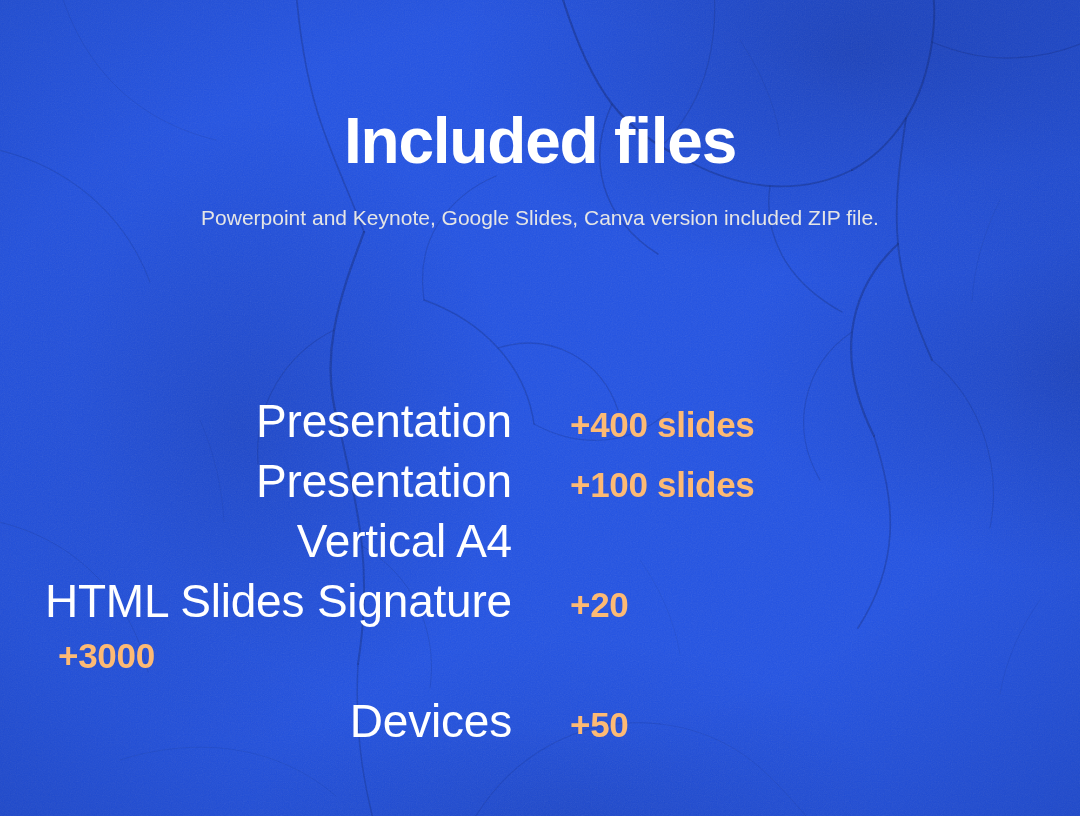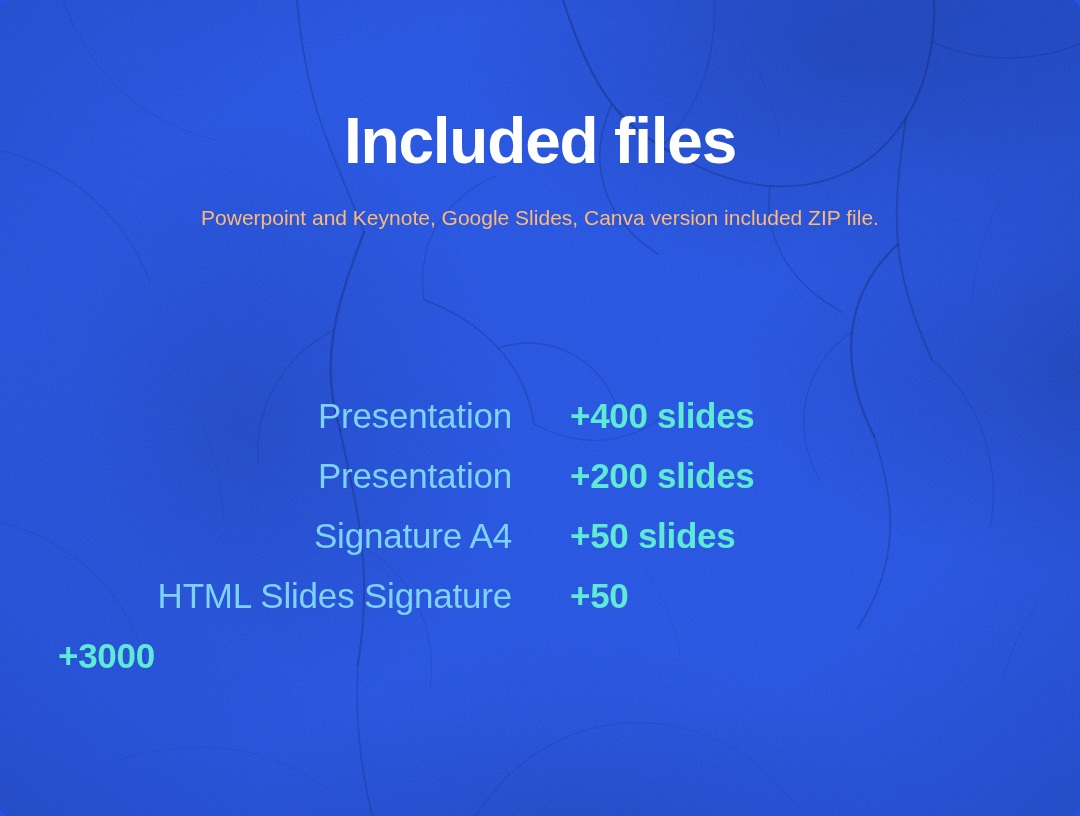--- a/index.html
+++ b/index.html
@@ -15,21 +15,20 @@
     background:#2353e3;
     position:relative;
   }
 
   
   #slide {
     position:absolute;
     inset:0;
     background:#2353e3;
     overflow:hidden;
-    border-radius:10px;
   }
 
   
   .marble-clouds {
     position:absolute;
     inset:-10%;
     background:
       radial-gradient(ellipse 44% 34% at 74% 14%, rgba(14,34,112,0.30) 0%, rgba(14,34,112,0) 68%),
       radial-gradient(ellipse 30% 46% at 27% 52%, rgba(14,34,112,0.22) 0%, rgba(14,34,112,0) 70%),
       radial-gradient(ellipse 38% 30% at 92% 46%, rgba(12,30,104,0.26) 0%, rgba(12,30,104,0) 70%),
@@ -79,21 +78,21 @@
     letter-spacing:-1.2px;
     line-height:1.05;
   }
 
   .subtitle {
     position:absolute;
     top:202px;
     left:0;
     width:1080px;
     text-align:center;
-    color:#fdba74;
+    color:#e5e5e5;
     font-size:21px;
     font-weight:normal;
     line-height:1.52;
   }
   .subtitle .sub-line { display:block; }
 
   .specs {
     position:absolute;
     top:398px;
     left:0;
@@ -102,32 +101,32 @@
 
   .spec-row {
     display:flex;
     align-items:baseline;
     height:60px;
   }
 
   .spec-label {
     width:512px;
     text-align:right;
-    color:#7dd3fc;
-    font-size:35px;
+    color:#ffffff;
+    font-size:46px;
     font-weight:normal;
     letter-spacing:-0.2px;
     line-height:1;
   }
 
   .spec-value {
     width:568px;
     padding-left:58px;
     text-align:left;
-    color:#5eead4;
+    color:#fdba74;
     font-size:35px;
     font-weight:bold;
     letter-spacing:-0.3px;
     line-height:1;
   }
 </style>
 </head>
 <body>
 
 <div id="slide">
@@ -202,33 +201,36 @@
 
     <div class="specs">
 
       <div class="spec-row">
         <div class="spec-label">Presentation</div>
         <div class="spec-value">+400 slides</div>
       </div>
 
       <div class="spec-row">
         <div class="spec-label">Presentation</div>
-        <div class="spec-value">+200 slides</div>
-      </div>
-
-      <div class="spec-row">
-        <div class="spec-label">Signature A4</div>
-        <div class="spec-value">+50 slides</div>
+        <div class="spec-value">+100 slides</div>
+      </div>
+
+      <div class="spec-row">
+        <div class="spec-label">Vertical A4</div>
       </div>
 
       <div class="spec-row">
         <div class="spec-label">HTML Slides Signature</div>
+        <div class="spec-value">+20</div>
+      </div>
+
+      <div class="spec-row">
+        <div class="spec-value">+3000</div>
+      </div>
+
+      <div class="spec-row">
+        <div class="spec-label">Devices</div>
         <div class="spec-value">+50</div>
       </div>
-
-      <div class="spec-row">
-        <div class="spec-value">+3000</div>
-      </div>
-
 
     </div>
   </div>
 </div>
 
 </body></html>

